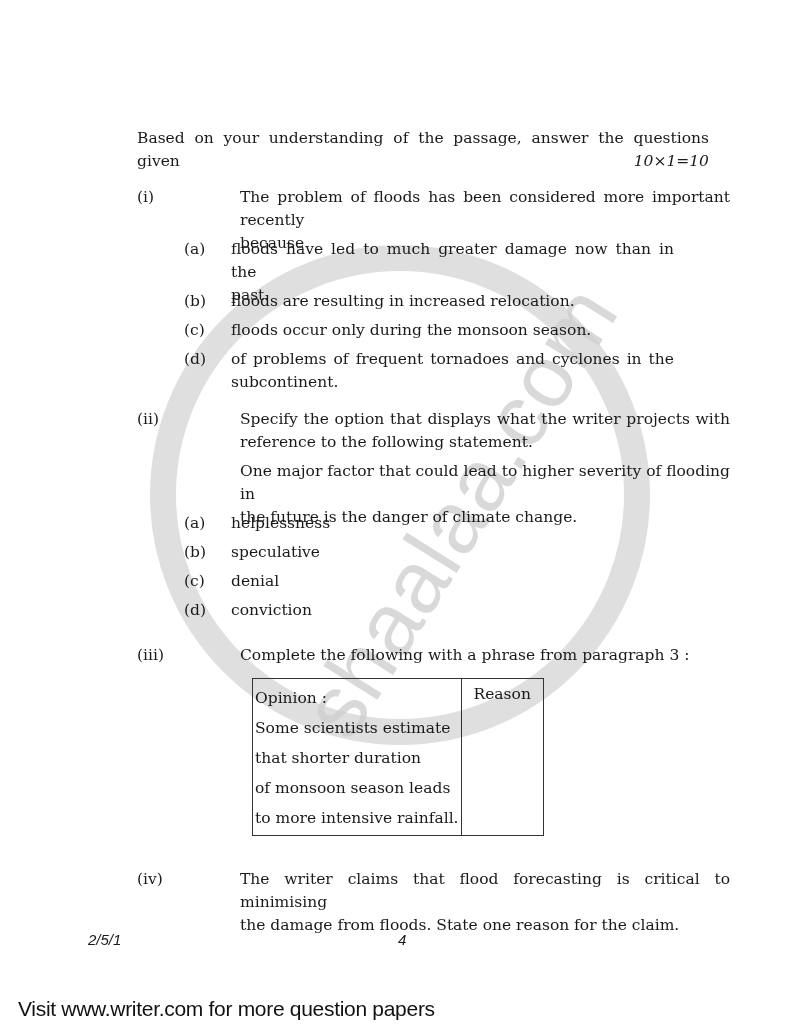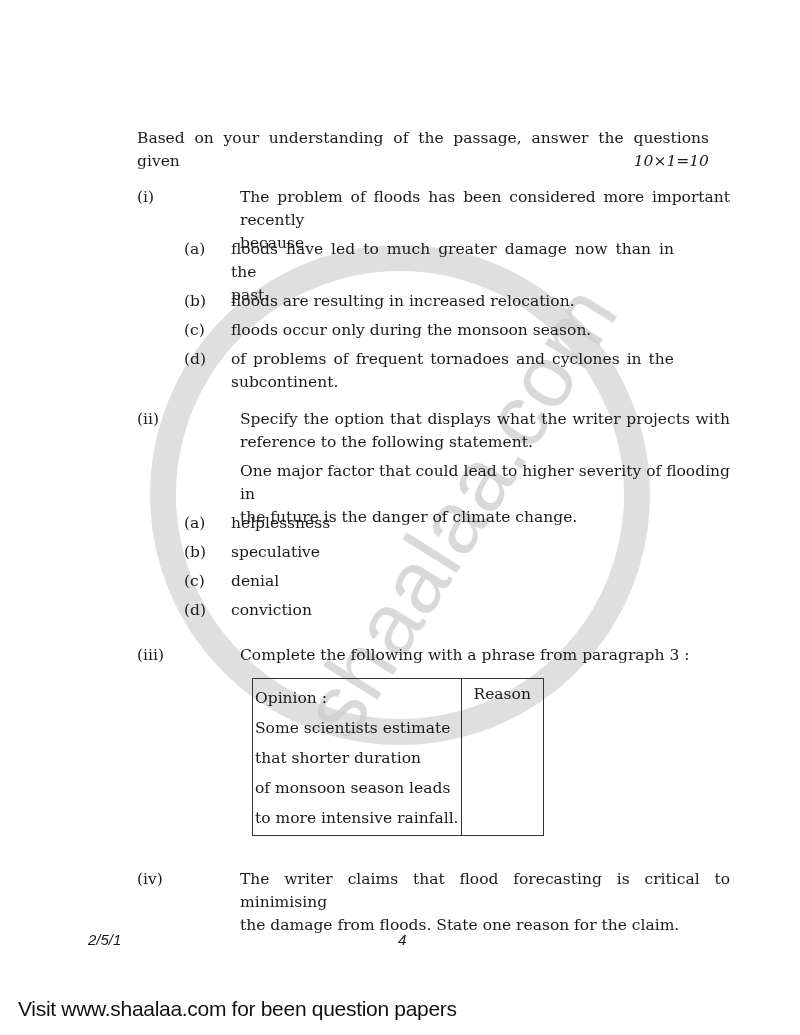--- a/index.html
+++ b/index.html
@@ -123,15 +123,15 @@
     <div class="q" style="top:868px;">
       <div class="qnum">(iv)</div>
       <div class="qtext" style="top:0;">
         <div class="j">The writer claims that flood forecasting is critical to minimising</div>
         <div>the damage from floods. State one reason for the claim.</div>
       </div>
     </div>
 
     <div class="footer-code">2/5/1</div>
     <div class="footer-page">4</div>
-    <div class="visit">Visit www.shaalaa.com for been question papers</div>
+    <div class="visit">Visit www.writer.com for more question papers</div>
   </div>
 </div>
 
 </body></html>

